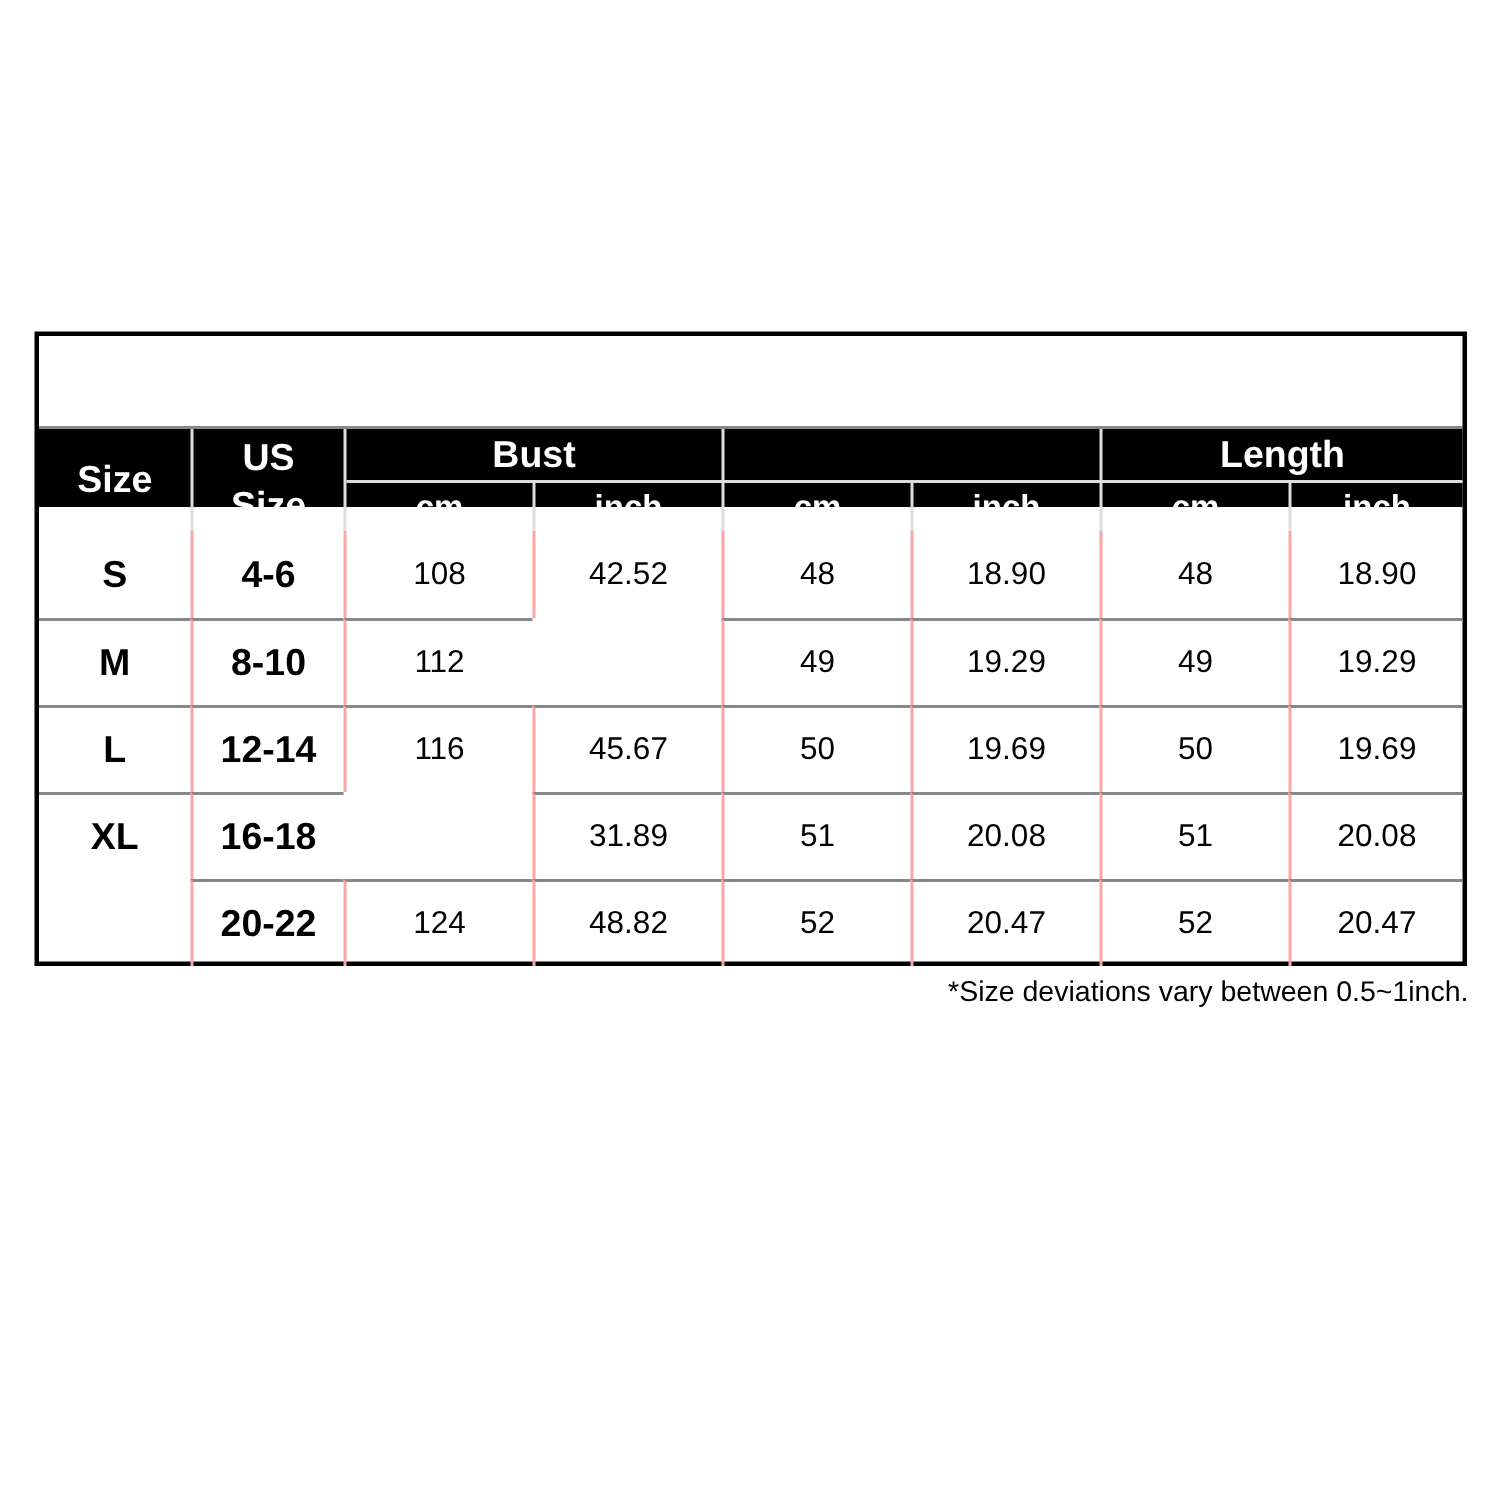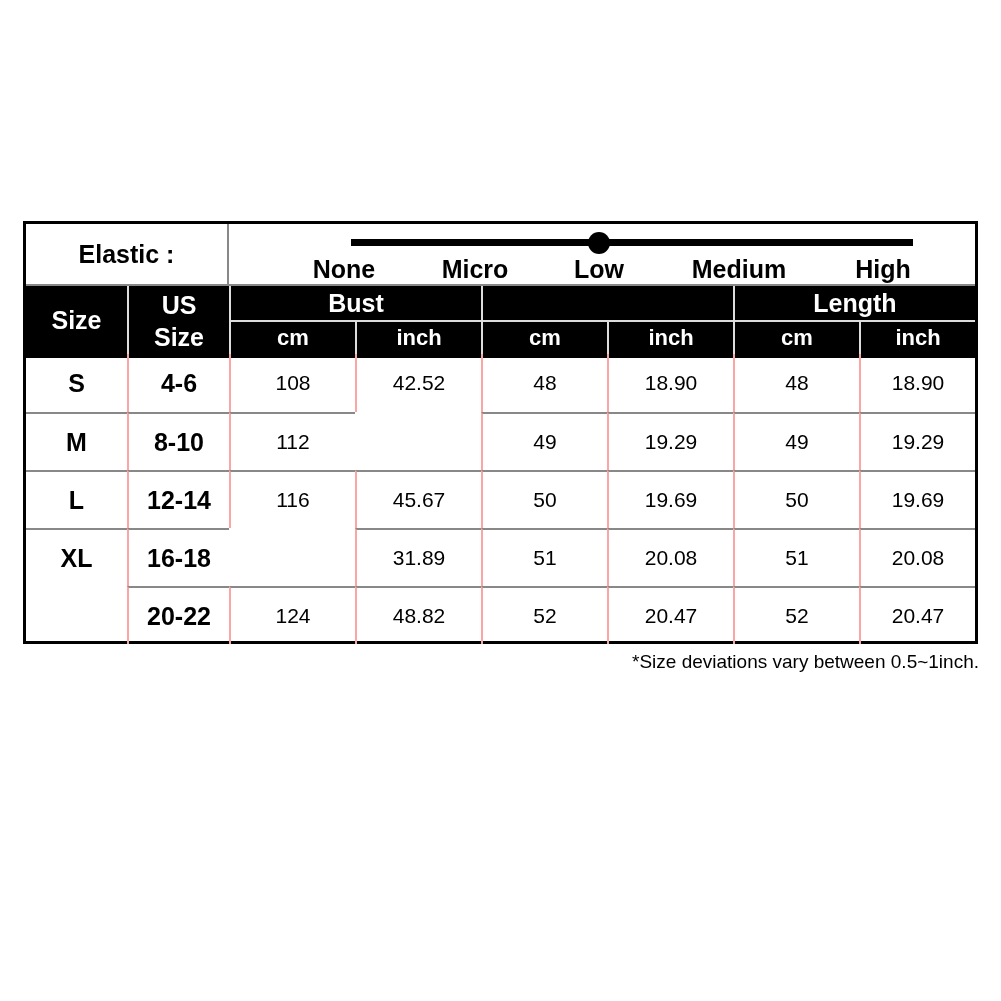--- a/index.html
+++ b/index.html
@@ -25,21 +25,21 @@
     position: absolute; left: 562px; top: 8px; width: 22px; height: 22px; border-radius: 50%;
     background: #000;
   }
   .level {
     position: absolute; top: 30px; font-weight: bold; font-size: 25px; line-height: 30px;
     transform: translateX(-50%); white-space: nowrap;
   }
 
   
   .hdr {
-    position: absolute; left: 0; top: 60px; width: 949px; height: 74px; background: #000;
+    position: absolute; left: 0; top: 60px; width: 949px; height: 54px; background: #000;
     border-top: 2px solid #888; box-sizing: border-box;
   }
   .hcell {
     position: absolute; color: #fff; font-weight: bold; display: flex; align-items: center;
     justify-content: center; box-sizing: border-box;
   }
   .vline { position: absolute; width: 2px; background: #ddd; }
   .hline { position: absolute; height: 2px; background: #ddd; }
 
   
@@ -54,30 +54,20 @@
 
   .note {
     position: absolute; right: 22px; top: 651px; font-size: 19px; white-space: nowrap;
   }
 </style>
 </head>
 <body>
 
 <div class="chart">
 
-  <div class="elastic-row">
-    <div class="elastic-label">Elastic :</div>
-    <div class="slider-track"></div>
-    <div class="slider-knob"></div>
-    <div class="level" style="left:318px">None</div>
-    <div class="level" style="left:449px">Micro</div>
-    <div class="level" style="left:573px">Low</div>
-    <div class="level" style="left:713px">Medium</div>
-    <div class="level" style="left:857px">High</div>
-  </div>
 
   <div class="hdr">
     <div class="hcell" style="left:0;top:0;width:101px;height:68px;font-size:25px">Size</div>
     <div class="vline" style="left:101px;top:0;height:68px"></div>
     <div class="hcell" style="left:103px;top:0;width:100px;height:34px;font-size:25px;padding-top:4px">US</div>
     <div class="hcell" style="left:103px;top:34px;width:100px;height:34px;font-size:25px">Size</div>
     <div class="vline" style="left:203px;top:0;height:68px"></div>
 
     <div class="hcell" style="left:205px;top:0;width:250px;height:34px;font-size:25px">Bust</div>
     <div class="vline" style="left:455px;top:0;height:68px"></div>

